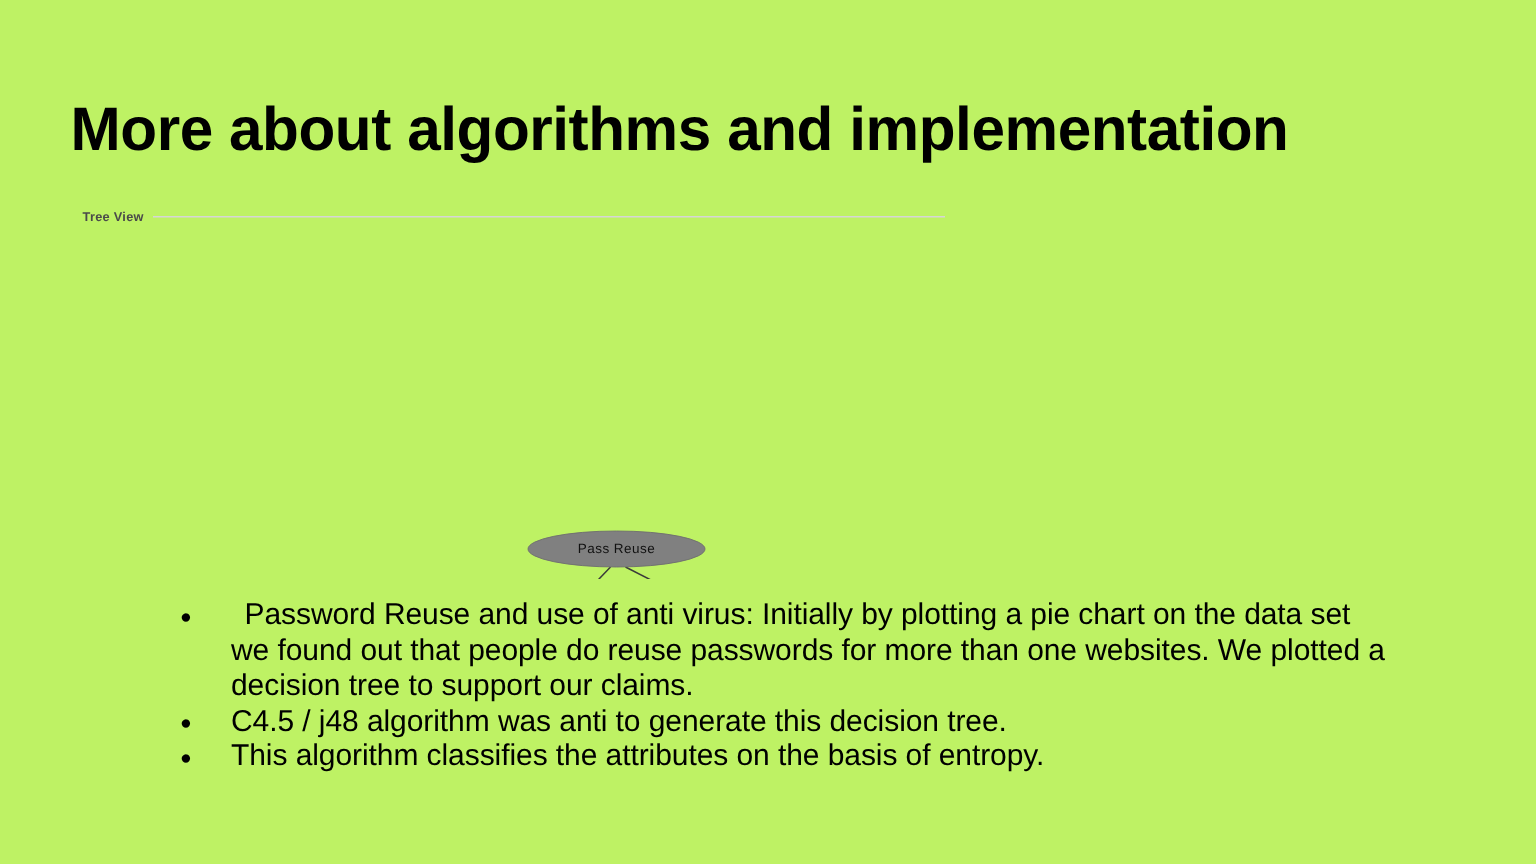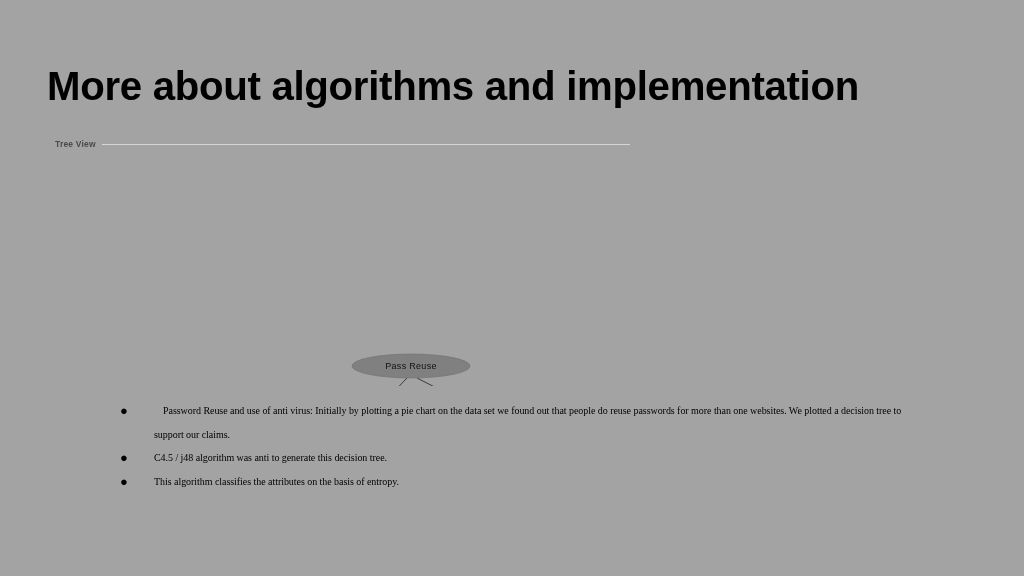--- a/index.html
+++ b/index.html
@@ -10,21 +10,21 @@
     width: 1024px;
     height: 576px;
     background: #ffffff;
     font-family: "Liberation Sans", sans-serif;
     overflow: hidden;
     position: relative;
   }
   .slide {
     position: absolute;
     inset: 0;
-    background: #a3a3a3;
+    background: #bef264;
     padding-left: 40px;
   }
 
   
   .slide-title {
     position: absolute;
     left: 47px;
     top: 63px;
     width: 930px;
     font-family: "Liberation Sans Narrow", "Liberation Sans", sans-serif;
@@ -133,25 +133,24 @@
   .bullet-marker {
     flex: 0 0 auto;
     width: 34px;
     font-size: 13px;
     line-height: 23.5px;
     color: #000000;
     text-align: left;
   }
   .bullet-text {
     flex: 1 1 auto;
-    font-size: 10px;
+    font-size: 20px;
     line-height: 23.5px;
     color: #000000;
     letter-spacing: -0.05px;
-    font-family: Liberation Serif, serif;
   }
   .bullet-text.first-indent {
     text-indent: 9px;
   }
 </style>
 </head>
 <body>
 
 <div class="slide">
 

